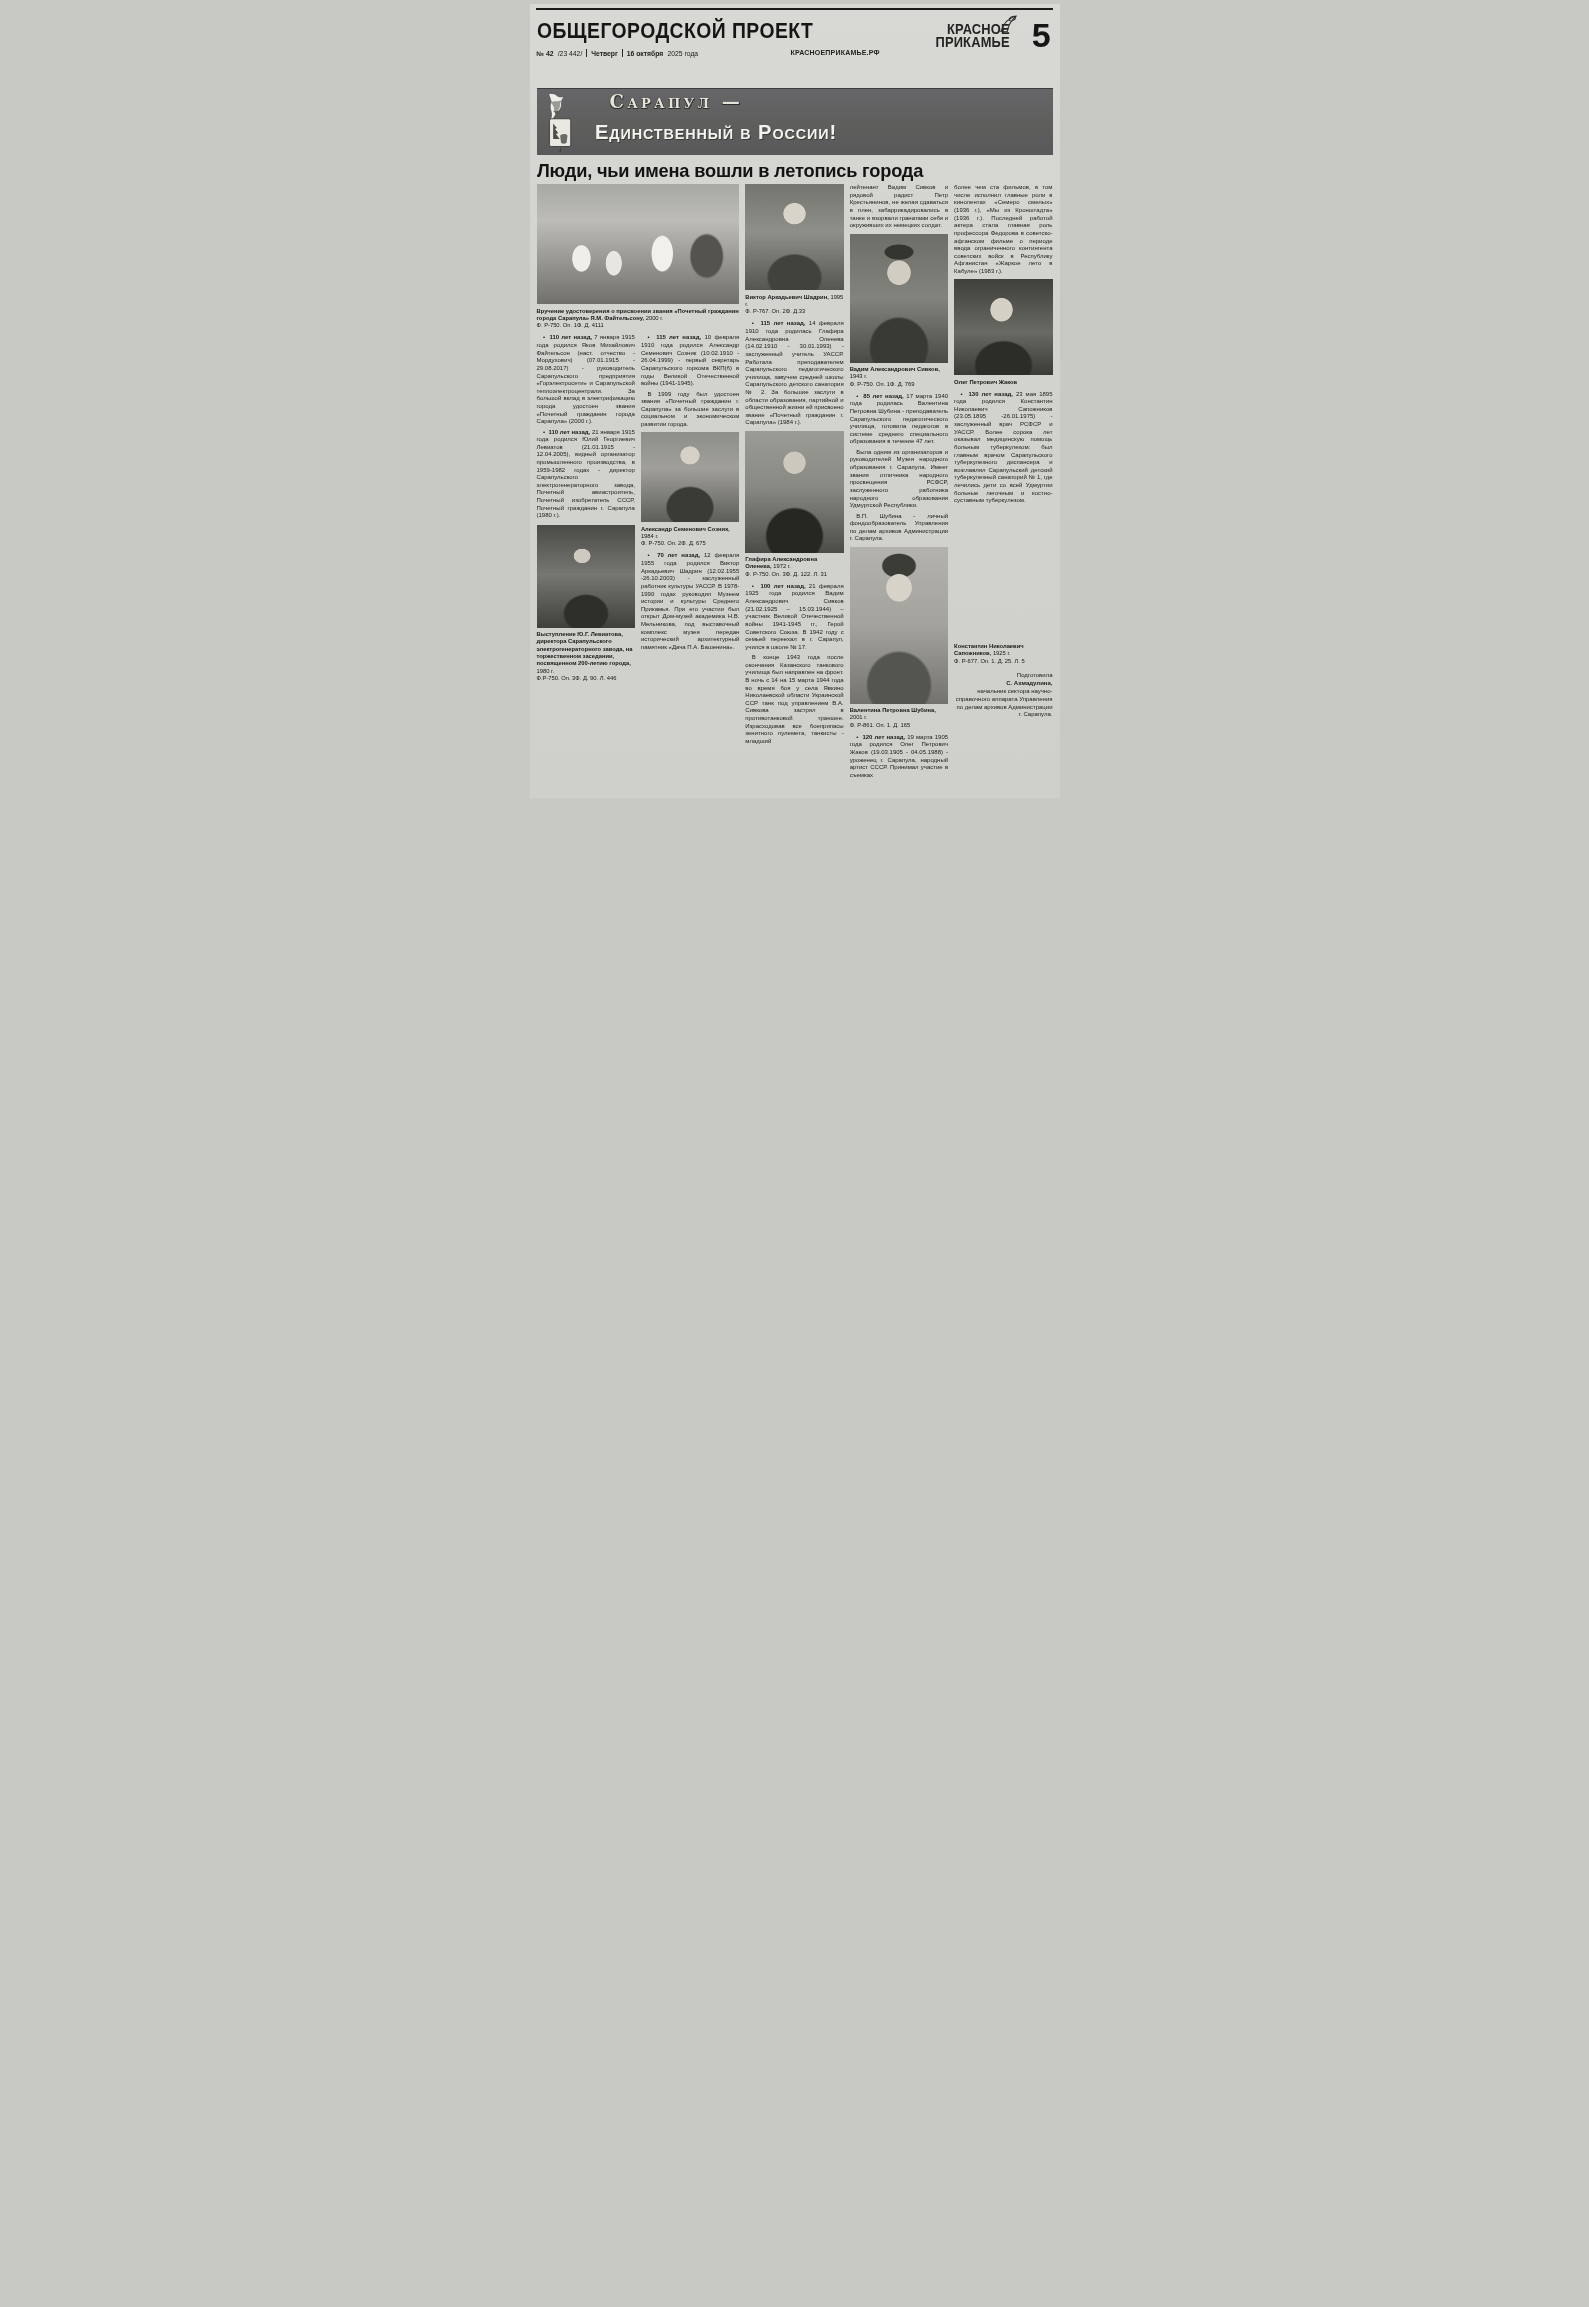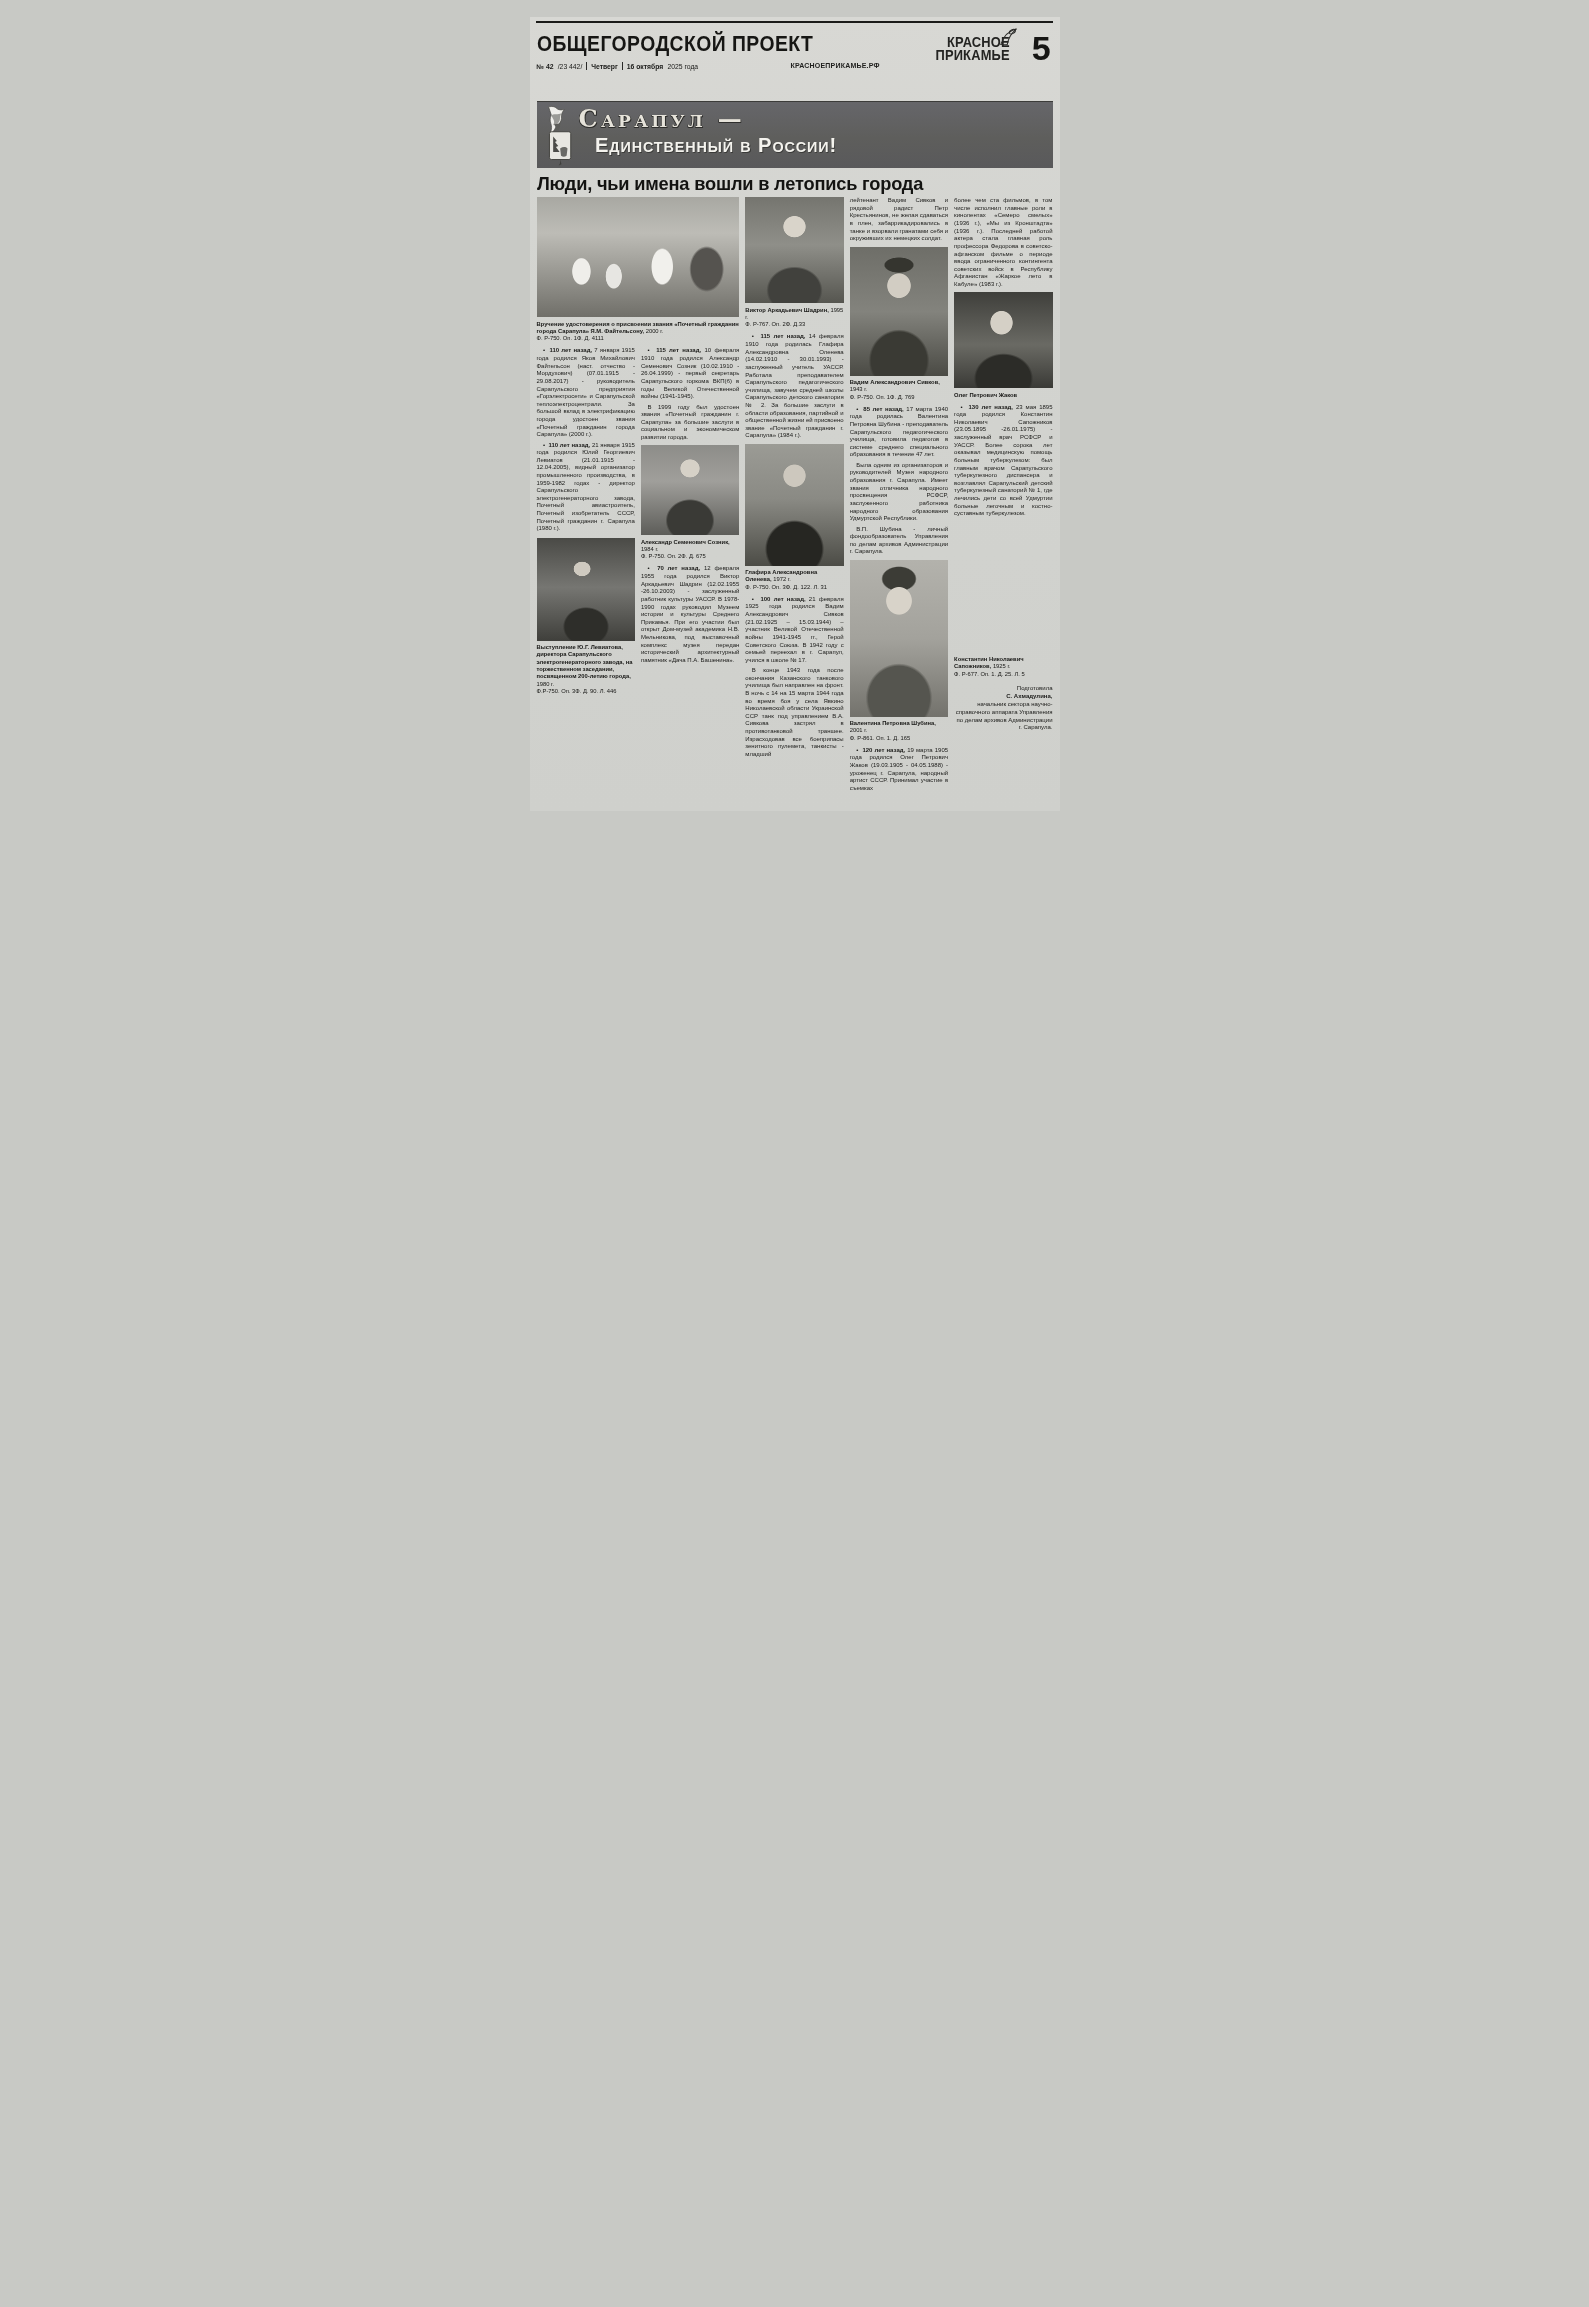--- a/index.html
+++ b/index.html
@@ -3,21 +3,21 @@
 <meta charset="utf-8">
 <style>
   html,body{margin:0;padding:0;}
   body{
     background:#c8c9c5;
     font-family:"Liberation Sans",sans-serif;
     color:#1c1c1a;
     -webkit-font-smoothing:antialiased;
   }
   .page{
-    width:530px; min-height:769px; margin:17px auto;
+    width:530px; min-height:769px; margin:4px auto;
     background:linear-gradient(180deg,#d8d8d4 0%,#d3d4d0 35%,#cfd0cc 100%);
     padding:0 0 16px 0; box-sizing:border-box; overflow:hidden;
   }
   .scan-top{height:1.9px;background:#1b1b19;margin:4.2px 6.5px 0 6.5px;}
   
   .header{position:relative;height:62px;margin:10.3px 7px 0 7px;}
   .section-title{
     font-size:22px;font-weight:bold;letter-spacing:0.5px;line-height:1;
     transform:scaleX(.88);transform-origin:left;white-space:nowrap;color:#161614;
   }
@@ -30,23 +30,23 @@
   .masthead-ornament{position:absolute;right:34px;top:-6.5px;}
   .page-num{position:absolute;right:1.9px;top:-2.8px;font-size:34px;font-weight:bold;color:#161614;line-height:1;}
   
   .banner{
     position:relative;margin:5.6px 7px 0 7px;height:66px;
     background:linear-gradient(180deg,#66666a 0%,#5e5e5c 55%,#59595b 100%);
     border-top:0.5px solid #3c3c3a;
   }
   .banner-emblem{position:absolute;left:3.7px;top:1.9px;}
   .banner-l1{
-    position:absolute;left:42px;top:1.9px;
+    position:absolute;left:73px;top:1.9px;
     font-family:"DejaVu Serif",serif;font-weight:bold;font-variant:small-caps;
-    font-size:24px;letter-spacing:3.3px;color:#e6e3da;
+    font-size:18px;letter-spacing:3.3px;color:#e6e3da;
     text-shadow:0.9px 0.9px 0 #2e2e2c,-0.5px -0.5px 0 #2e2e2c,0.5px -0.5px 0 #2e2e2c,-0.5px 0.5px 0 #2e2e2c;
   }
   .banner-l2{
     position:absolute;left:58px;top:31px;
     font-weight:bold;font-variant:small-caps;font-size:21px;letter-spacing:0.9px;
     color:#f4f3ee;text-shadow:0.9px 0.9px 0.5px #3a3a38;
     transform:scaleX(.96);transform-origin:left;white-space:nowrap;
   }
   
   .headline{

